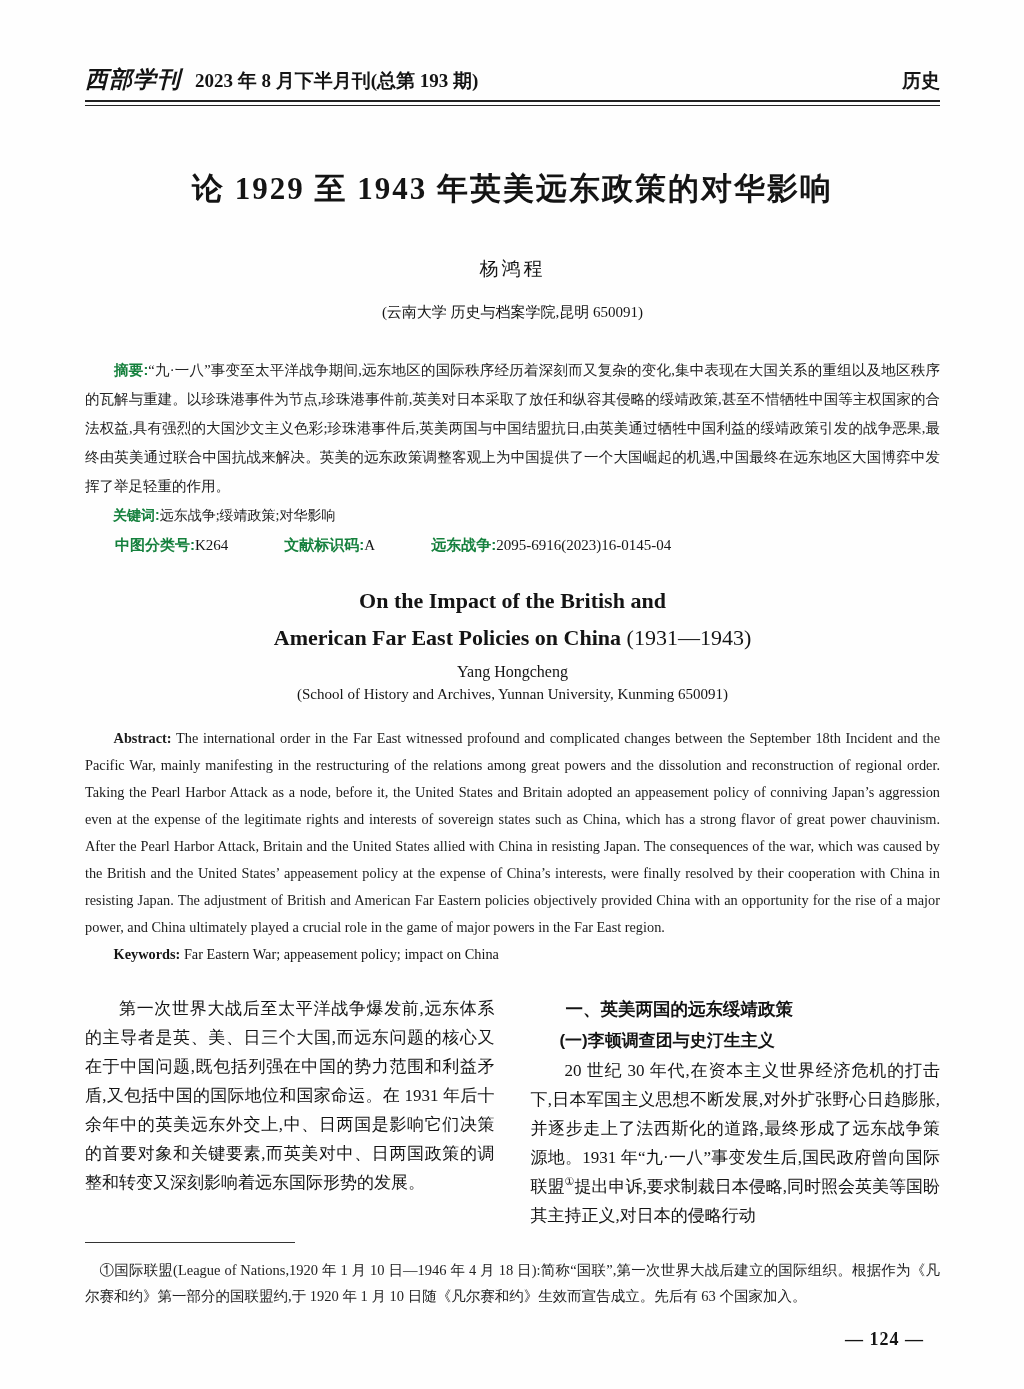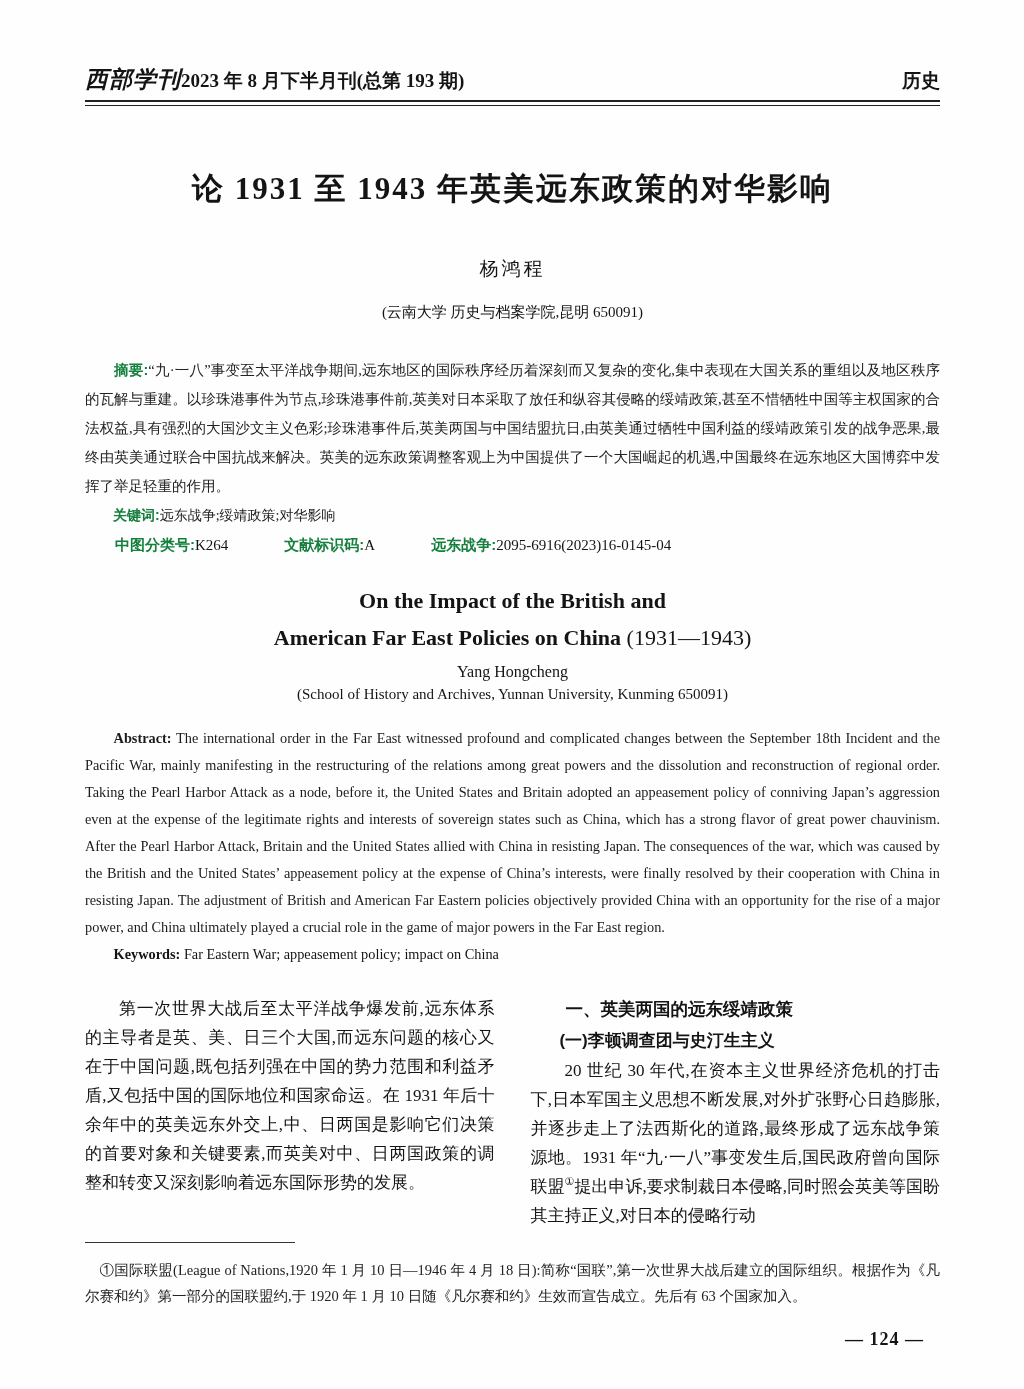--- a/index.html
+++ b/index.html
@@ -11,21 +11,21 @@
     color:#141414;
     font-family:"Liberation Serif","DejaVu Serif",serif;
     box-sizing:border-box;
     padding:64px 84px 0 85px;
     overflow:hidden;
   }
 
   
   .hdr { display:flex; justify-content:space-between; align-items:baseline; }
   .hdr .logo { font-size:23px; font-weight:bold; font-style:italic; letter-spacing:1px; }
-  .hdr .issue { font-size:19px; font-weight:bold; margin-left:0; }
+  .hdr .issue { font-size:19px; font-weight:bold; margin-left:14px; }
   .hdr .section { font-size:19px; font-weight:bold; }
   .double-rule { margin-top:5px; height:3px; border-top:2.5px solid #222; border-bottom:1px solid #222; }
 
   
   .title-cn { margin:62px 0 0 0; text-align:center; font-size:31px; font-weight:600; letter-spacing:2px; }
   .author-cn { margin-top:46px; text-align:center; font-size:19px; letter-spacing:3px; }
   .affil-cn { margin-top:21px; text-align:center; font-size:15px; }
 
   
   .abstract-cn { margin:34px 0 0 0; font-size:14.5px; line-height:29px; text-align:justify; text-indent:2em; color:#222; }
@@ -68,21 +68,21 @@
 <div class="page">
 
   <div class="hdr">
     <div>
       <span class="logo">西部学刊</span><span class="issue">2023 年 8 月下半月刊(总第 193 期)</span>
     </div>
     <span class="section">历史</span>
   </div>
   <div class="double-rule"></div>
 
-  <h1 class="title-cn">论 1931 至 1943 年英美远东政策的对华影响</h1>
+  <h1 class="title-cn">论 1929 至 1943 年英美远东政策的对华影响</h1>
   <div class="author-cn">杨鸿程</div>
   <div class="affil-cn">(云南大学 历史与档案学院,昆明 650091)</div>
 
   <p class="abstract-cn"><span class="label-cn">摘要:</span><span>“九·一八”事变至太平洋战争期间,远东地区的国际秩序经历着深刻而又复杂的变化,集中表现在大国关系的重组以及地区秩序的瓦解与重建。以珍珠港事件为节点,珍珠港事件前,英美对日本采取了放任和纵容其侵略的绥靖政策,甚至不惜牺牲中国等主权国家的合法权益,具有强烈的大国沙文主义色彩;珍珠港事件后,英美两国与中国结盟抗日,由英美通过牺牲中国利益的绥靖政策引发的战争恶果,最终由英美通过联合中国抗战来解决。英美的远东政策调整客观上为中国提供了一个大国崛起的机遇,中国最终在远东地区大国博弈中发挥了举足轻重的作用。</span></p>
 
   <p class="keywords-cn"><span class="label-cn">关键词:</span><span>远东战争;绥靖政策;对华影响</span></p>
 
   <p class="class-line"><span class="label-cn">中图分类号:</span><span>K264</span><span class="label-cn gap">文献标识码:</span><span>A</span><span class="label-cn gap">远东战争:</span><span>2095-6916(2023)16-0145-04</span></p>
 
   <div class="title-en">

